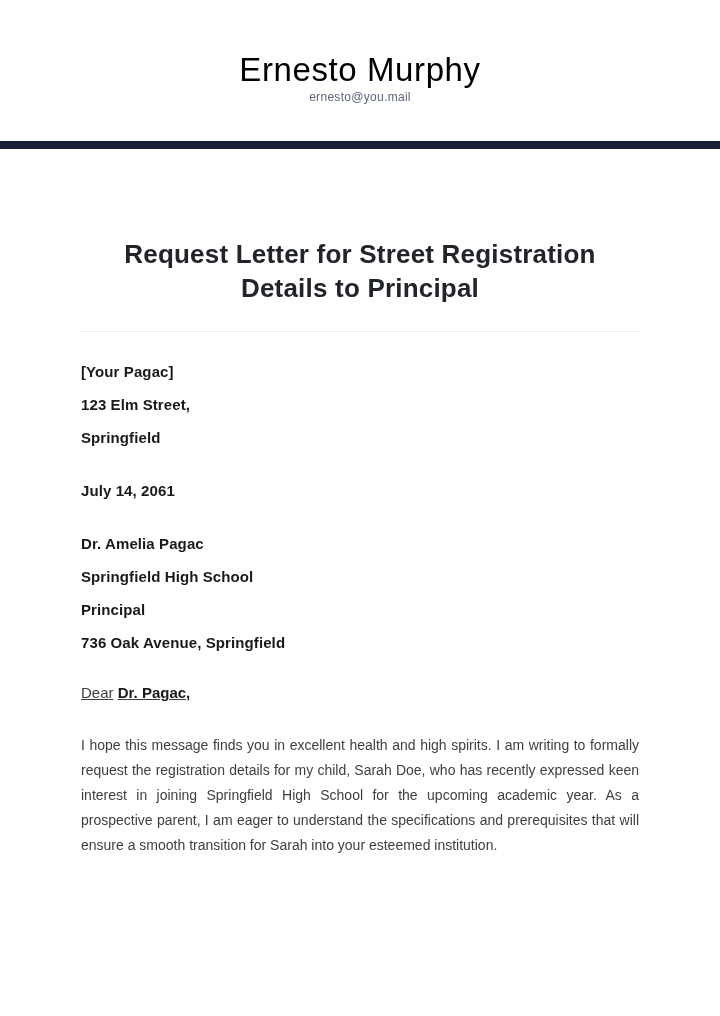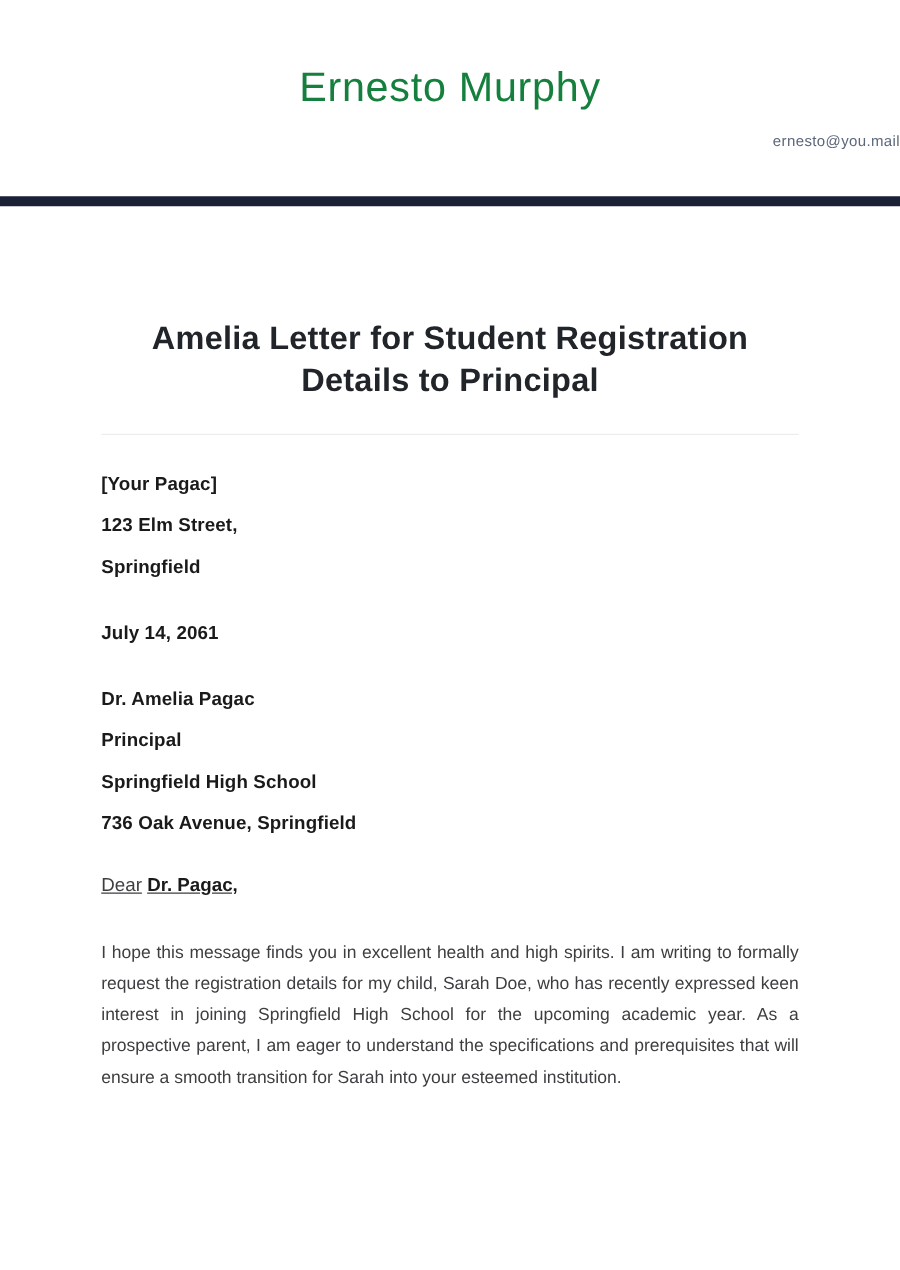--- a/index.html
+++ b/index.html
@@ -10,30 +10,29 @@
     margin: 0 auto;
     background: #ffffff;
     font-family: "Liberation Sans", "DejaVu Sans", sans-serif;
     overflow: hidden;
   }
   .letterhead { text-align: center; padding-top: 50px; }
   .sender-name {
     font-size: 33px;
     font-weight: 500;
     letter-spacing: 0.6px;
-    color: #15803d;
+    color: #000000;
     line-height: 40px;
   }
   .sender-email {
     font-size: 12px;
     color: #5c667a;
-    margin-top: 16px;
+    margin-top: 0;
     line-height: 15px;
     letter-spacing: 0.3px;
-    text-align: right;
   }
   .accent-rule {
     height: 8px;
     width: 100%;
     margin-top: 36px;
     background: #1a2137;
   }
   .content { width: 558px; margin: 0 auto; }
   .letter-title {
     margin-top: 88px;
@@ -90,40 +89,40 @@
   <header class="letterhead">
     <div class="sender-name">Ernesto Murphy</div>
     <div class="sender-email">ernesto@you.mail</div>
   </header>
 
   <div class="accent-rule"></div>
 
   <main class="content">
 
     <h1 class="letter-title">
-      <span class="title-line">Amelia Letter for Student Registration</span>
+      <span class="title-line">Request Letter for Street Registration</span>
       <span class="title-line">Details to Principal</span>
     </h1>
 
     <hr class="divider">
 
     <div class="block sender-block">
       <p>[Your Pagac]</p>
       <p>123 Elm Street,</p>
       <p>Springfield</p>
     </div>
 
     <div class="block date-block">
       <p>July 14, 2061</p>
     </div>
 
     <div class="block recipient-block">
       <p>Dr. Amelia Pagac</p>
+      <p>Springfield High School</p>
       <p>Principal</p>
-      <p>Springfield High School</p>
       <p>736 Oak Avenue, Springfield</p>
     </div>
 
     <p class="salutation"><span>Dear</span><span class="salutation-name">Dr. Pagac,</span></p>
 
     <p class="body-paragraph">I hope this message finds you in excellent health and high spirits. I am writing to formally request the registration details for my child, Sarah Doe, who has recently expressed keen interest in joining Springfield High School for the upcoming academic year. As a prospective parent, I am eager to understand the specifications and prerequisites that will ensure a smooth transition for Sarah into your esteemed institution.</p>
 
   </main>
 </div>
 

